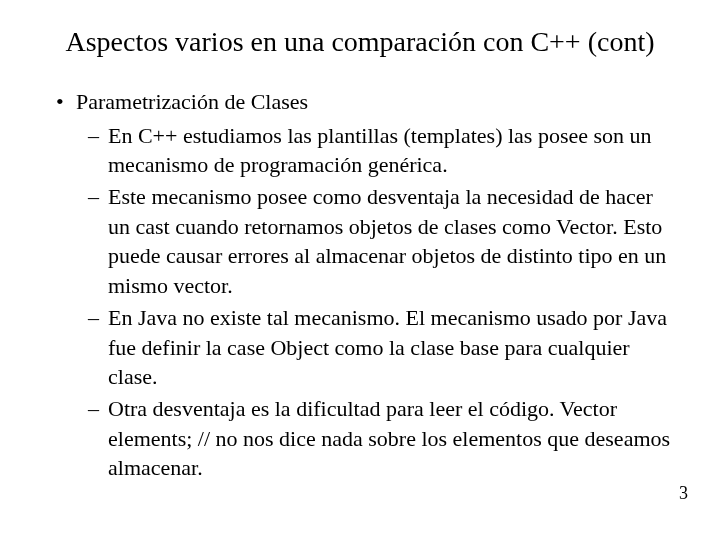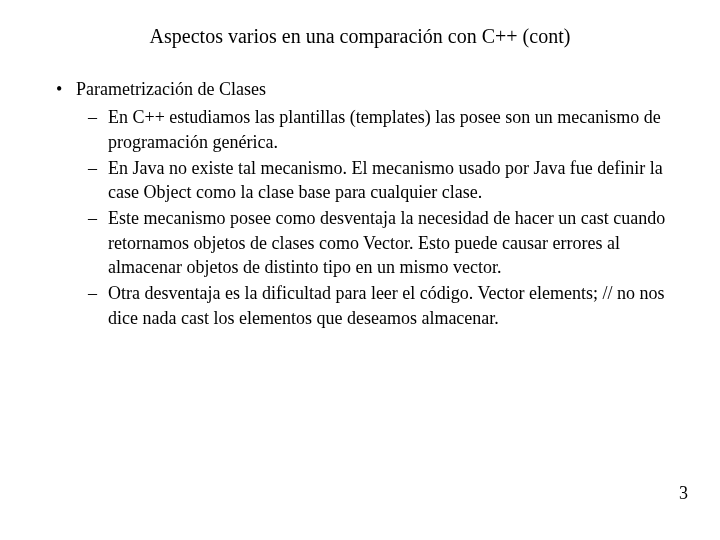--- a/index.html
+++ b/index.html
@@ -7,28 +7,28 @@
       width: 720px;
       height: 540px;
       background: #fff;
       font-family: "Times New Roman", Times, serif;
       color: #000;
       padding: 24px 48px 24px 48px;
       position: relative;
     }
     .title {
       text-align: center;
-      font-size: 20px;
+      font-size: 28px;
       font-weight: normal;
       line-height: 1.25;
       margin-bottom: 28px;
     }
     .level1 {
       list-style: none;
-      font-size: 18px;
+      font-size: 22px;
       line-height: 1.35;
     }
     .level1 > li {
       position: relative;
       padding-left: 28px;
     }
     .level1 > li::before {
       content: "•";
       position: absolute;
       left: 8px;
@@ -59,20 +59,20 @@
 </head>
 <body>
 
 <h1 class="title">Aspectos varios en una comparación con C++ (cont)</h1>
 
 <ul class="level1">
   <li>
     <span>Parametrización de Clases</span>
     <ul class="level2">
       <li>En C++ estudiamos las plantillas (templates) las posee son un mecanismo de programación genérica.</li>
+      <li>Este mecanismo posee como desventaja la necesidad de hacer un cast cuando retornamos objetos de clases como Vector. Esto puede causar errores al almacenar objetos de distinto tipo en un mismo vector.</li>
       <li>En Java no existe tal mecanismo. El mecanismo usado por Java fue definir la case Object como la clase base para cualquier clase.</li>
-      <li>Este mecanismo posee como desventaja la necesidad de hacer un cast cuando retornamos objetos de clases como Vector. Esto puede causar errores al almacenar objetos de distinto tipo en un mismo vector.</li>
-      <li>Otra desventaja es la dificultad para leer el código. Vector elements; // no nos dice nada cast los elementos que deseamos almacenar.</li>
+      <li>Otra desventaja es la dificultad para leer el código. Vector elements; // no nos dice nada sobre los elementos que deseamos almacenar.</li>
     </ul>
   </li>
 </ul>
 
 <div class="page-number">3</div>
 
 </body></html>

